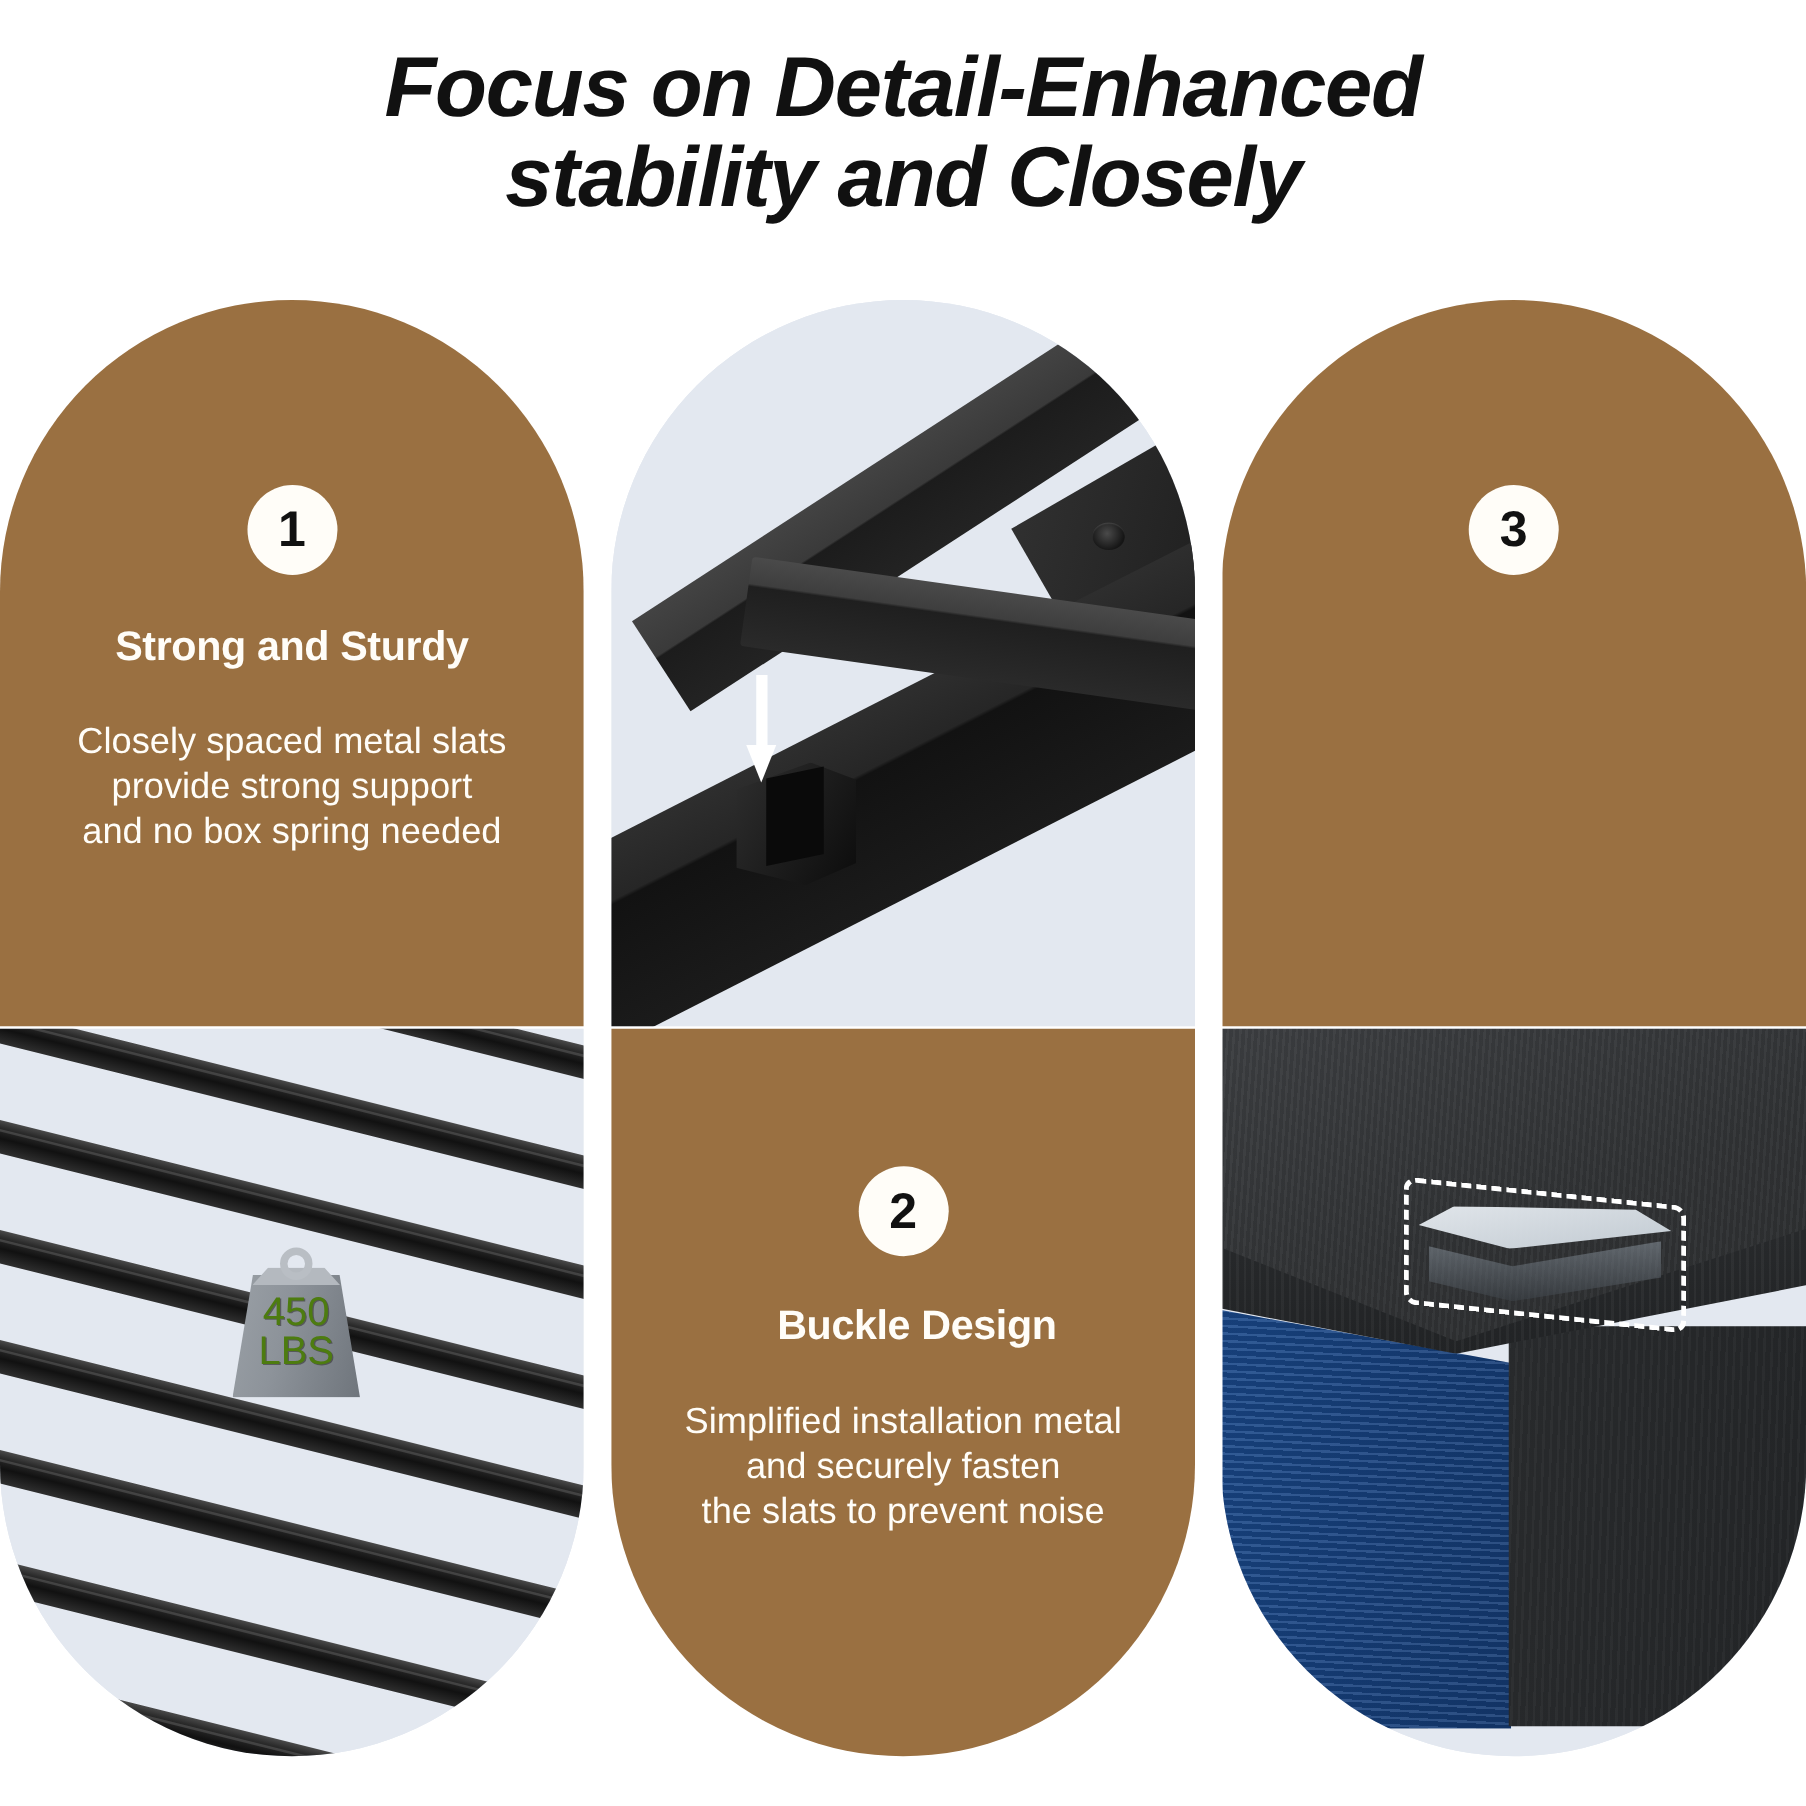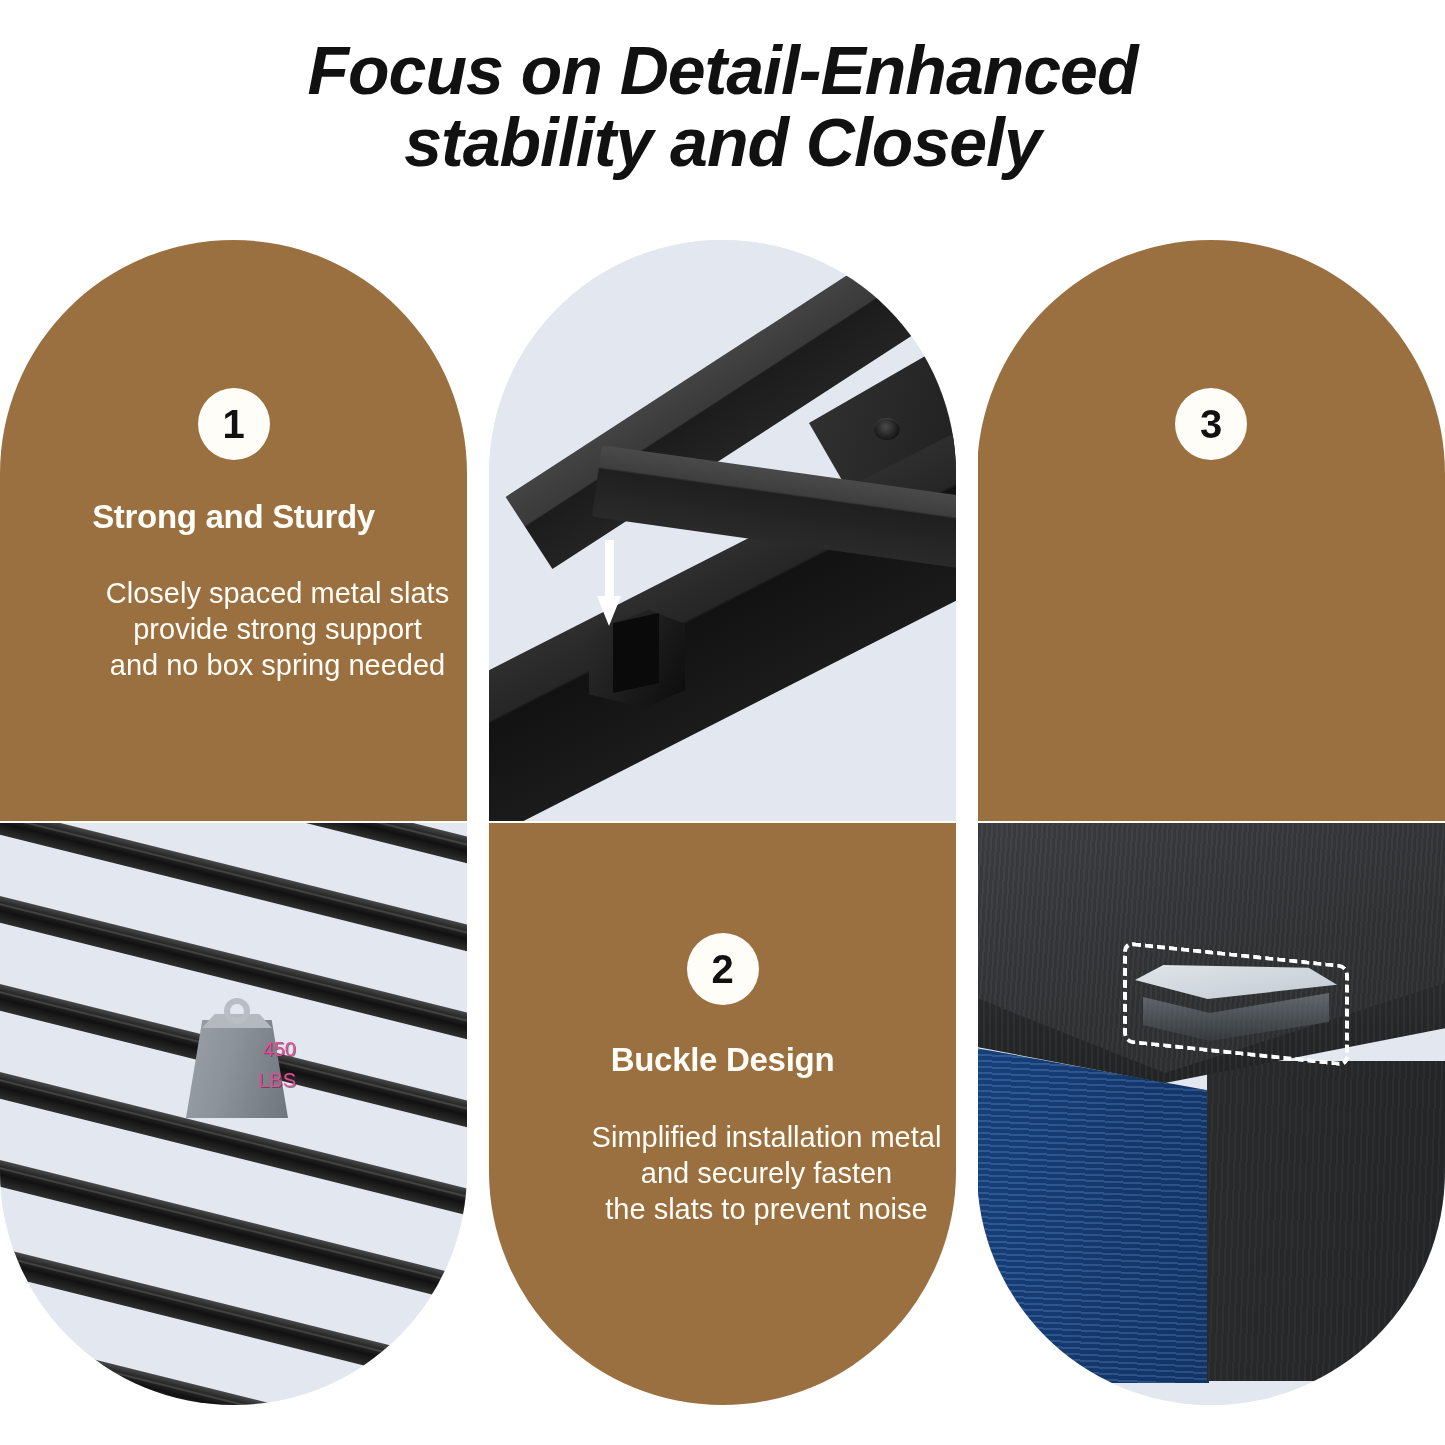--- a/index.html
+++ b/index.html
@@ -99,26 +99,25 @@
     position: absolute;
     left: 0;
     width: 100%;
     top: 335px;
     text-align: center;
     font-family: "Liberation Sans", sans-serif;
     font-size: 29px;
     line-height: 36px;
     color: #FFFDF8;
     white-space: pre-line;
-    padding-left: 44px;
   }
 
   
   .panel2 .num-badge { top: 110px; }
-  .panel2 .card-title { top: 218px; }
+  .panel2 .card-title { top: 218px; padding-left: 11px; }
   .panel2 .card-body  { top: 296px; }
 
   
   .slats-wrap {
     position: absolute;
     inset: 0;
     background: #E3E8F0;
   }
   .slat {
     position: absolute;
@@ -164,26 +163,26 @@
     left: 46px; top: 0px;
     width: 26px; height: 26px;
     border: 6px solid #b9bec4;
     border-radius: 50%;
     box-sizing: border-box;
   }
   .weight-label {
     position: absolute;
     left: 0; top: 36px;
     width: 118px;
-    text-align: right;
-    font-family: "Liberation Sans", sans-serif;
-    font-size: 20px;
+    text-align: center;
+    font-family: "Liberation Sans", sans-serif;
+    font-size: 32px;
     line-height: 31px;
     font-weight: normal;
-    color: #ec4899;
+    color: #4d7c0f;
     text-shadow: 1px 1px 0 rgba(60,60,60,0.65);
     white-space: pre-line;
   }
 
   
   .buckle-wrap {
     position: absolute;
     inset: 0;
     background: #E3E8F0;
   }

